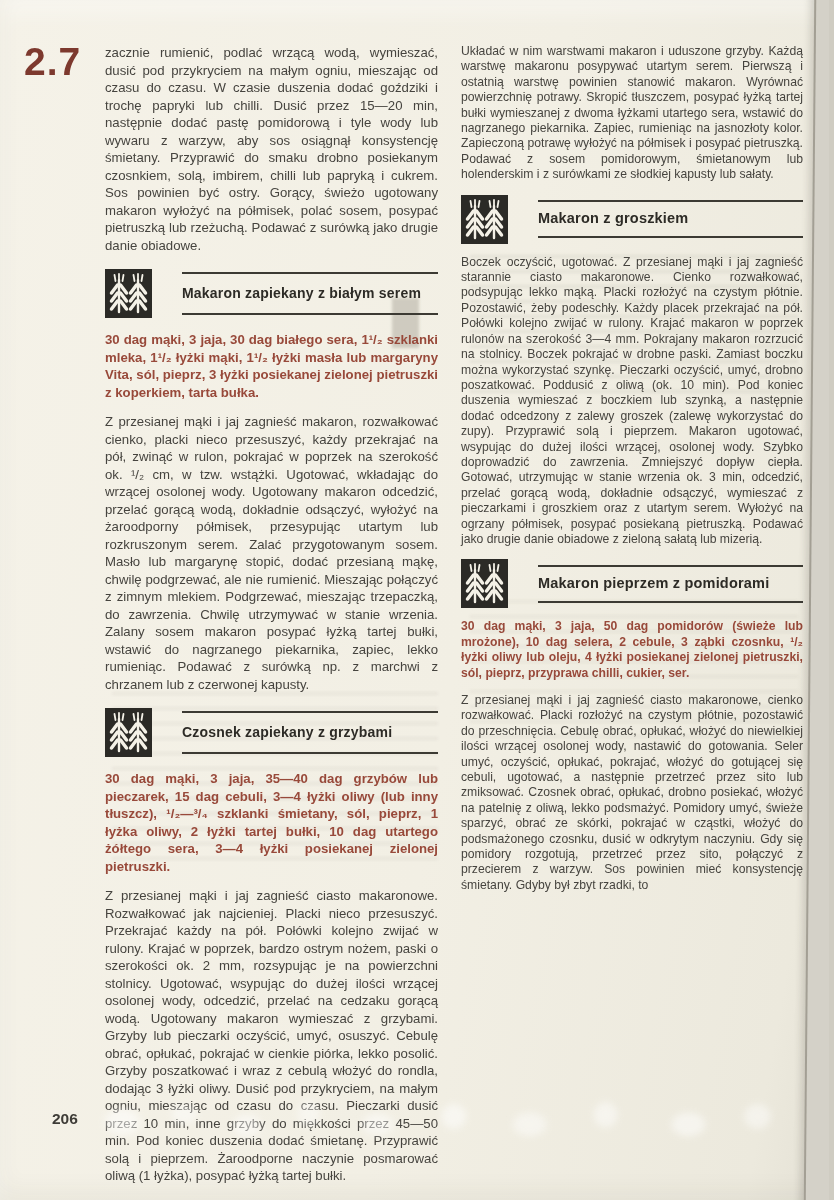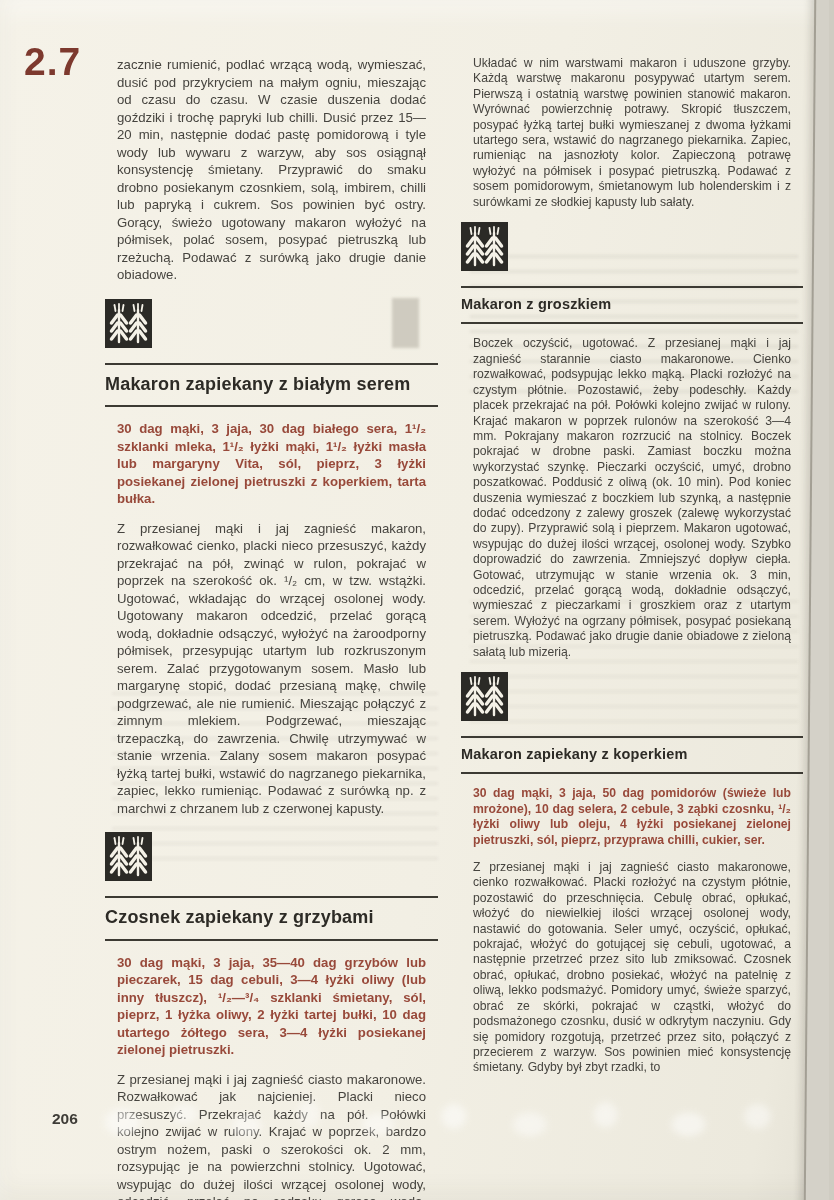--- a/index.html
+++ b/index.html
@@ -58,46 +58,46 @@
     width: 333px;
     font-size: 13.2px;
     line-height: 17.5px;
   }
   .col-right {
     left: 461px;
     width: 342px;
     font-size: 12.2px;
     line-height: 15.4px;
   }
-  .col p { margin: 12px; }
+  .col p { margin: 0; }
   .intro { margin-bottom: 2px; }
   .recipe-head {
     display: flex;
-    gap: 15px;
+    align-items: center;
+    gap: 30px;
     margin: 15px 0 13px;
-    flex-direction: column;
   }
   .col-right .recipe-head { margin: 12px 0 11px; }
   .icon-box {
     flex: 0 0 auto;
     width: 47px;
     height: 49px;
     display: block;
   }
   .head-title-wrap {
     flex: 1;
     border-top: 2px solid #3c3a33;
     border-bottom: 2px solid #3c3a33;
     padding: 11px 0;
     text-align: left;
   }
   .col-right .head-title-wrap { padding: 9px 0; }
   .head-title {
     font-weight: bold;
-    font-size: 18px;
+    font-size: 14px;
     color: #2d2b26;
     letter-spacing: .2px;
   }
   .col-right .head-title { font-size: 14.5px; }
   .ingredients {
     font-weight: bold;
     color: #98493a;
     margin-bottom: 12px !important;
   }
   .method { margin-bottom: 4px; }
@@ -312,21 +312,21 @@
                   <path d="M1.5 16 L7.5 24" stroke-width="3.5"></path>
                 <path d="M-1.5 24 L-7.5 32" stroke-width="3.5"></path>
                   <path d="M1.5 24 L7.5 32" stroke-width="3.5"></path>
                 <path d="M-1.5 32 L-7.5 40" stroke-width="3.5"></path>
                   <path d="M1.5 32 L7.5 40" stroke-width="3.5"></path>
               </g>
             </g>
           </svg>
         </span>
         <span class="head-title-wrap">
-          <span class="head-title">Makaron zapiekany z koperkiem</span>
+          <span class="head-title">Makaron pieprzem z pomidorami</span>
         </span>
       </div>
       <p class="ingredients">30 dag mąki, 3 jaja, 50 dag pomidorów (świeże lub mrożone), 10 dag selera, 2 cebule, 3 ząbki czosnku, ¹/₂ łyżki oliwy lub oleju, 4 łyżki posiekanej zielonej pietruszki, sól, pieprz, przyprawa chilli, cukier, ser.</p>
       <p class="method">Z przesianej mąki i jaj zagnieść ciasto makaronowe, cienko rozwałkować. Placki rozłożyć na czystym płótnie, pozostawić do przeschnięcia. Cebulę obrać, opłukać, włożyć do niewielkiej ilości wrzącej osolonej wody, nastawić do gotowania. Seler umyć, oczyścić, opłukać, pokrajać, włożyć do gotującej się cebuli, ugotować, a następnie przetrzeć przez sito lub zmiksować. Czosnek obrać, opłukać, drobno posiekać, włożyć na patelnię z oliwą, lekko podsmażyć. Pomidory umyć, świeże sparzyć, obrać ze skórki, pokrajać w cząstki, włożyć do podsmażonego czosnku, dusić w odkrytym naczyniu. Gdy się pomidory rozgotują, przetrzeć przez sito, połączyć z przecierem z warzyw. Sos powinien mieć konsystencję śmietany. Gdyby był zbyt rzadki, to</p>
     </div>
   </div>
 
   <div class="page-num">206</div>
 
   <div class="watermark"></div>

